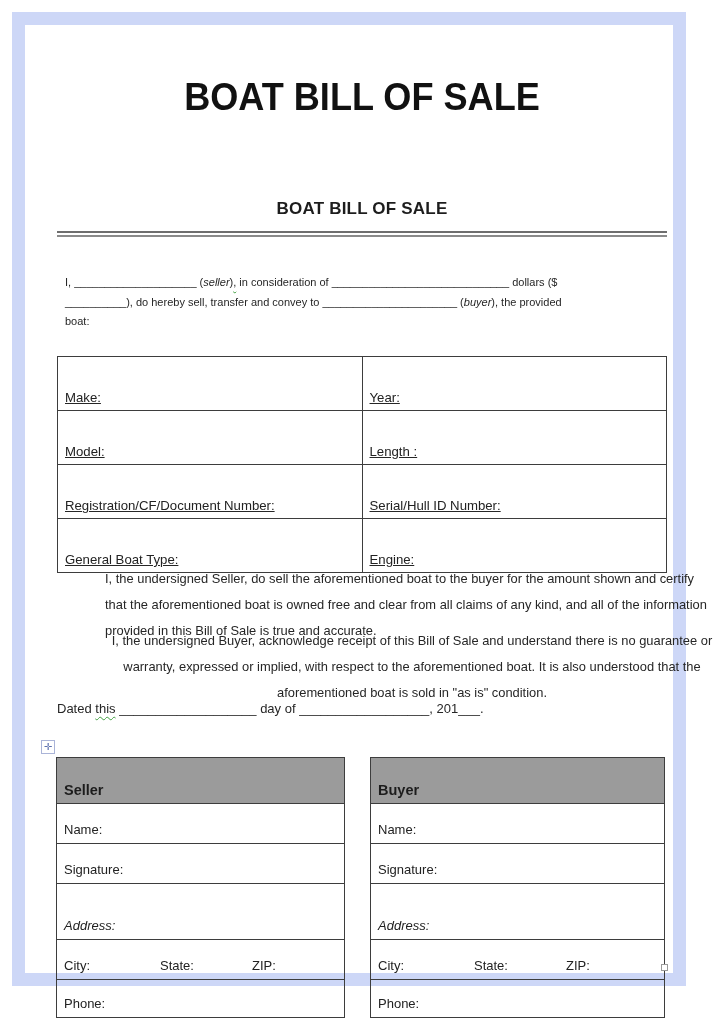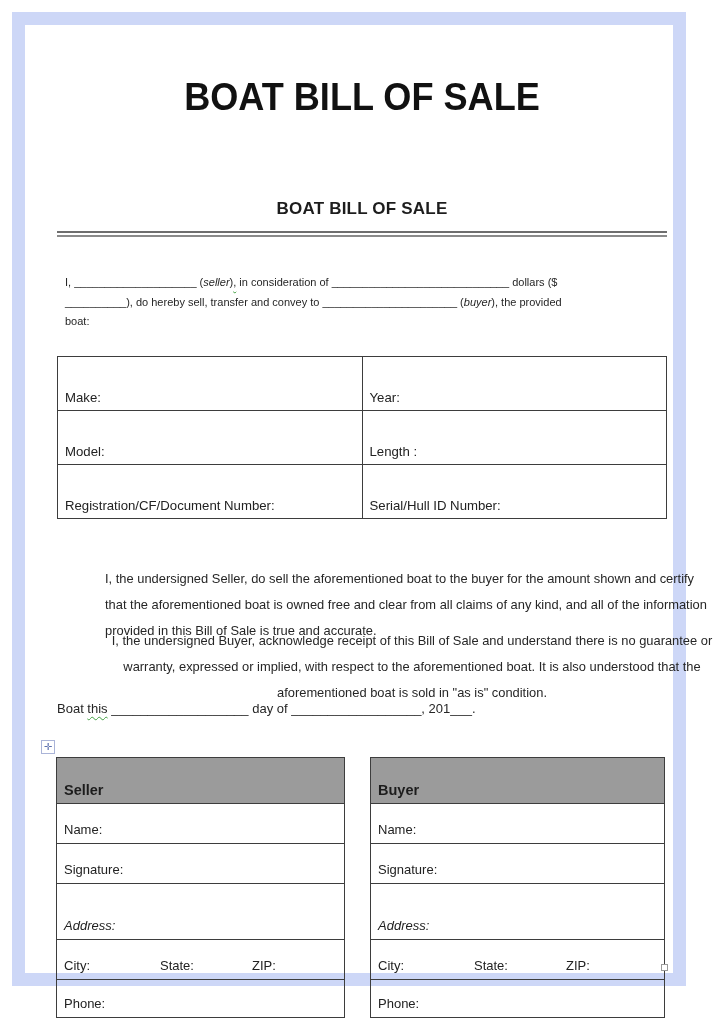--- a/index.html
+++ b/index.html
@@ -31,21 +31,21 @@
     font-size:11px;line-height:19.5px;white-space:nowrap;
   }
   .intro .ital{font-style:italic;}
   .squiggle{
     text-decoration-line:underline;text-decoration-style:wavy;
     text-decoration-color:#3f9e3f;text-decoration-thickness:1px;
     text-underline-offset:3px;
   }
   .boat-table{
     position:absolute;left:57px;top:356px;width:610px;
-    border-collapse:collapse;table-layout:fixed;
+    border-collapse:collapse;table-layout:fixed;text-decoration:underline;
   }
   .boat-table td{
     border:1.5px solid #3d3d3d;height:46px;vertical-align:bottom;
     padding:2px 4px 5px 7px;font-size:13.2px;color:#222222;
   }
   .clause{
     position:absolute;left:57px;width:614px;font-size:12.9px;line-height:26px;margin-left:48px;
   }
   .clause-seller{top:566px;}
   .clause-buyer{top:628px;text-align:center;}
@@ -107,27 +107,31 @@
       <td>Year:</td>
     </tr>
     <tr>
       <td>Model:</td>
       <td>Length :</td>
     </tr>
     <tr>
       <td>Registration/CF/Document Number:</td>
       <td>Serial/Hull ID Number:</td>
     </tr>
+    <tr>
+      <td>General Boat Type:</td>
+      <td>Engine:</td>
+    </tr>
   </tbody>
     </table>
 
   <div class="clause clause-seller">I, the undersigned Seller, do sell the aforementioned boat to the buyer for the amount shown and certify that the aforementioned boat is owned free and clear from all claims of any kind, and all of the information provided in this Bill of Sale is true and accurate.</div>
   <div class="clause clause-buyer">I, the undersigned Buyer, acknowledge receipt of this Bill of Sale and understand there is no guarantee or warranty, expressed or implied, with respect to the aforementioned boat. It is also understood that the aforementioned boat is sold in "as is" condition.</div>
 
-  <div class="dated-line"><span>Boat </span><span class="squiggle">this</span><span> ___________________</span><span>  day of  </span><span>__________________</span><span>, 201</span><span>___</span><span>.</span></div>
+  <div class="dated-line"><span>Dated </span><span class="squiggle">this</span><span> ___________________</span><span>  day of  </span><span>__________________</span><span>, 201</span><span>___</span><span>.</span></div>
 
   <div class="move-handle">
     <span>✛</span>
   </div>
 
   <table class="party-table seller">
     <tbody>
         <tr>
       <td class="hdr">Seller</td>
     </tr>

